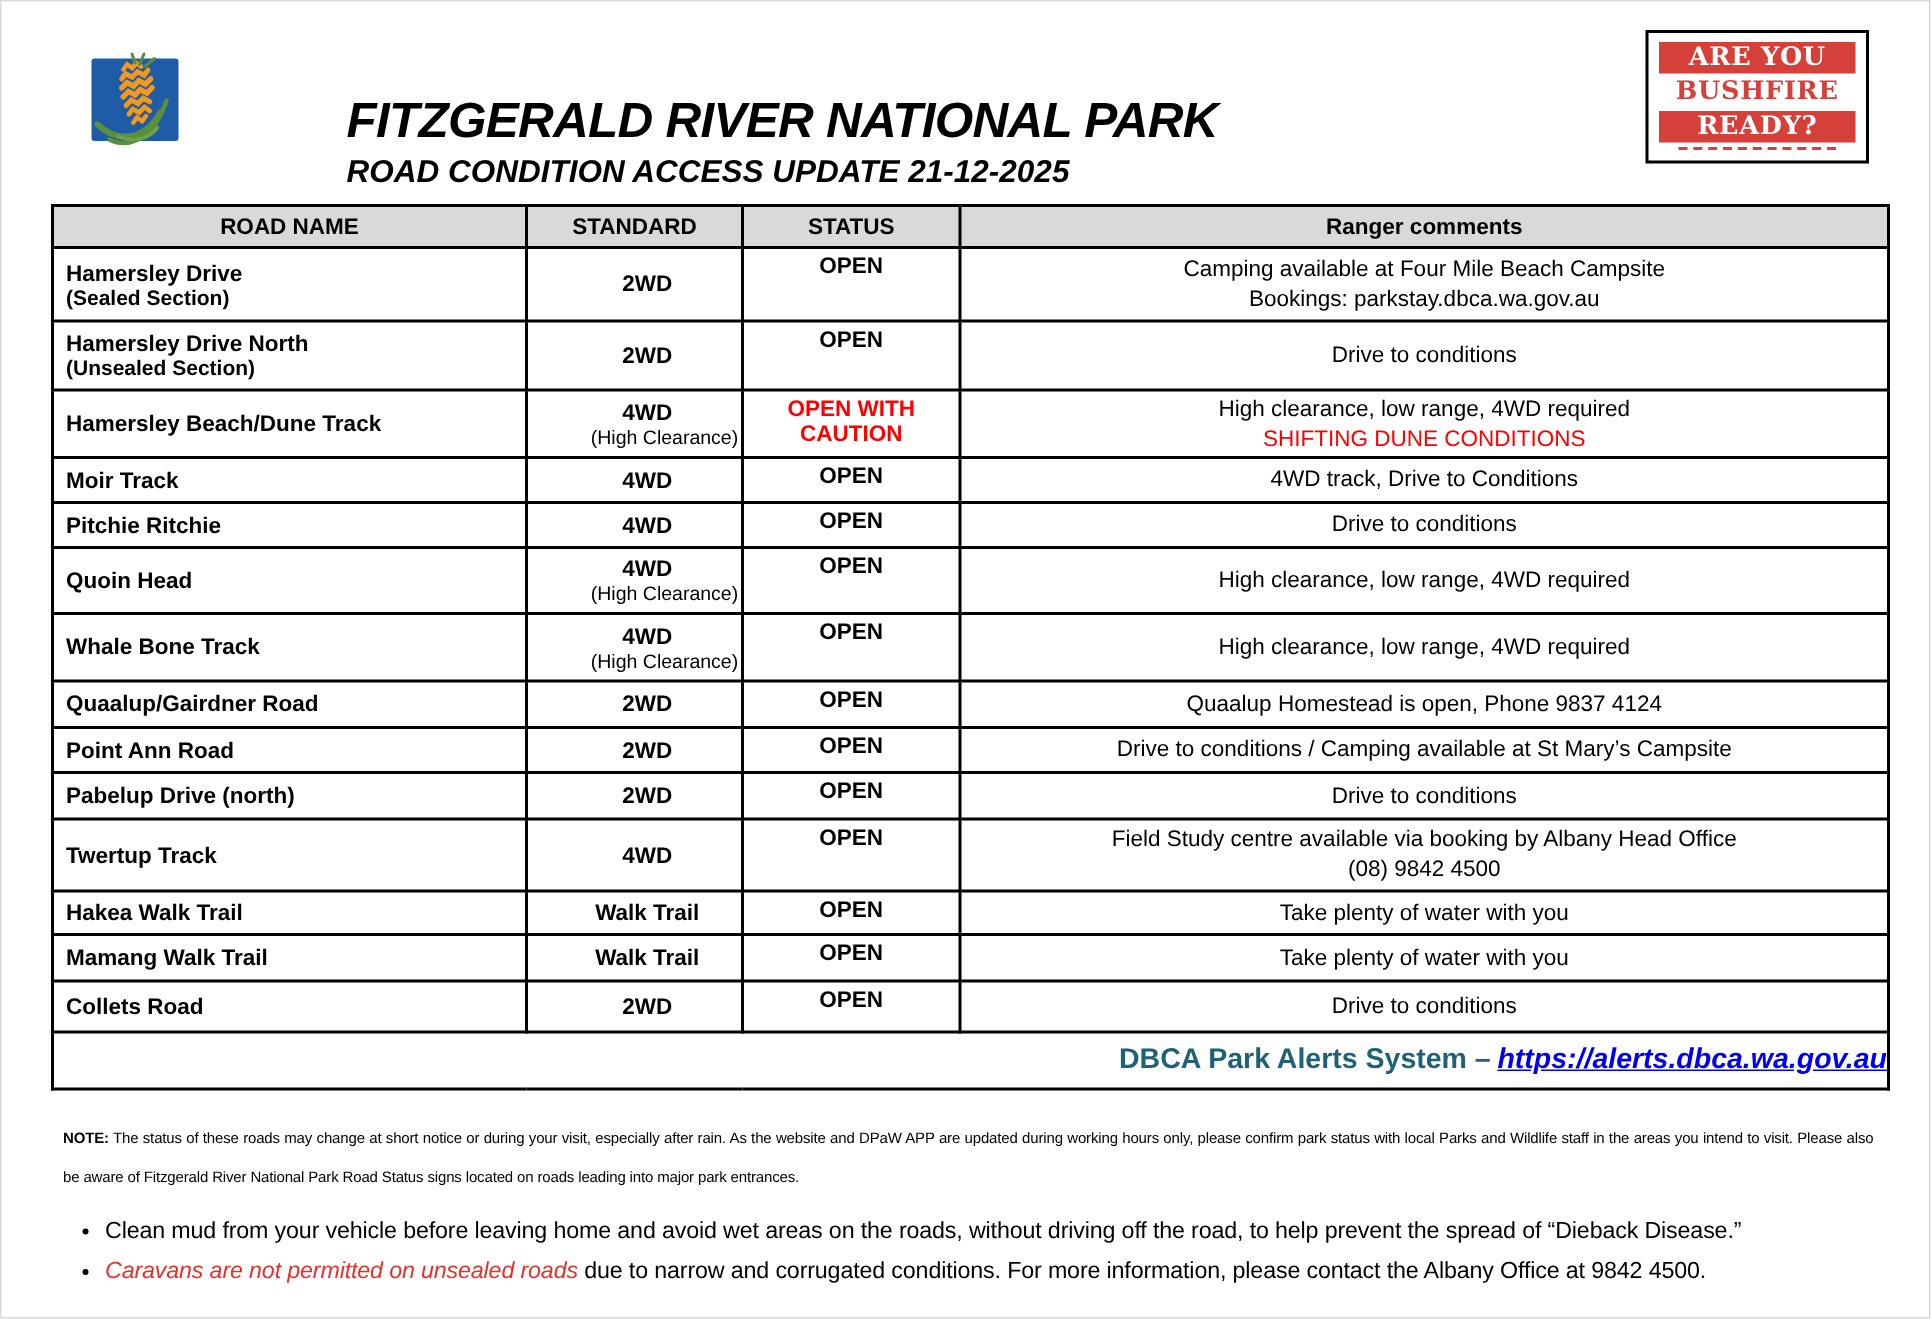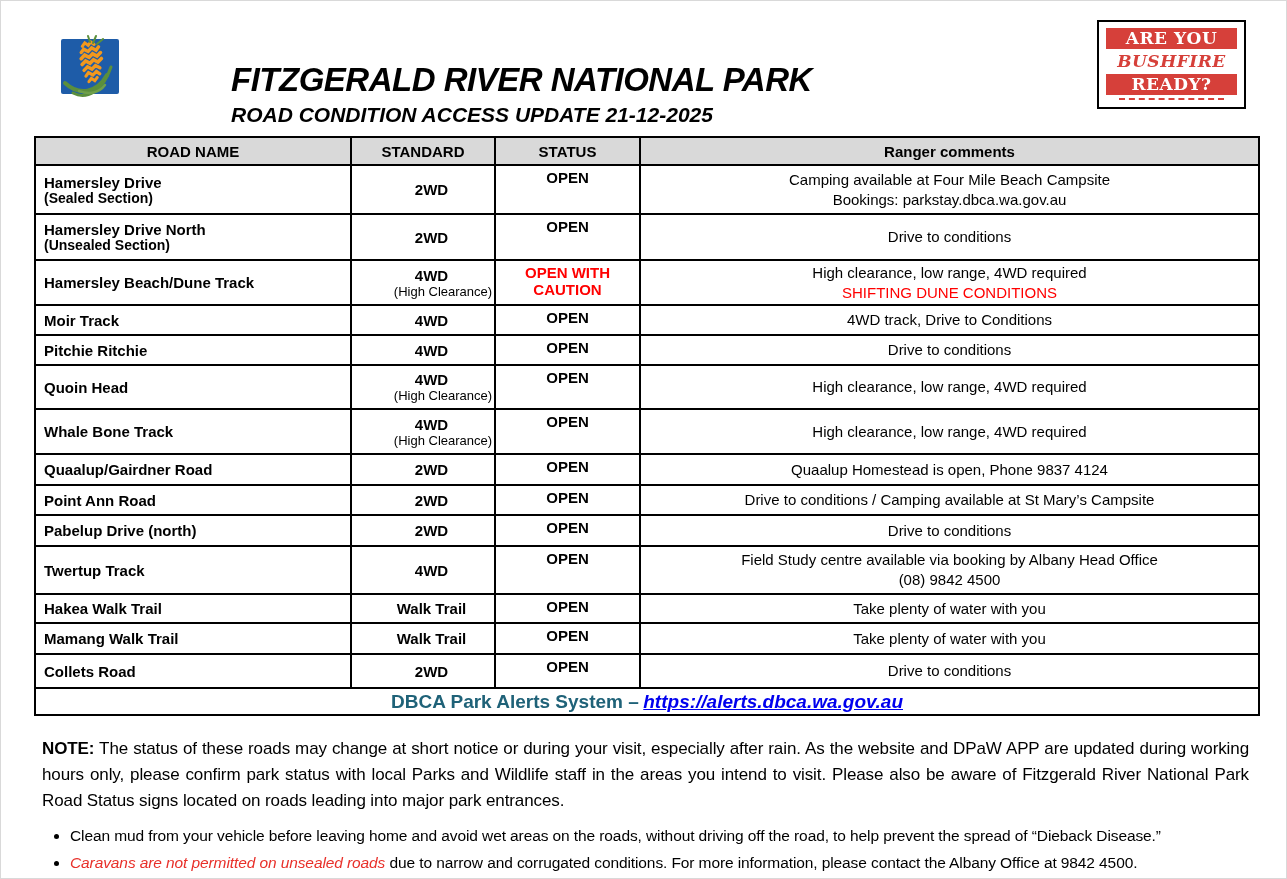--- a/index.html
+++ b/index.html
@@ -25,48 +25,48 @@
   .logo-text .lt { font-weight: 400; }
   .titles { position: absolute; left: 230px; right: 230px; top: 60px; }
   .title-main { font-size: 33px; font-weight: bold; font-style: italic; letter-spacing: -0.5px; white-space: nowrap; }
   .title-sub  { font-size: 21px; font-weight: bold; font-style: italic; margin-top: 4px; white-space: nowrap; }
 
   .badge { position: absolute; right: 40px; top: 19px; width: 149px; height: 89px;
            border: 2px solid #000; background: #fff; padding: 6px 7px 4px 7px; text-align: center;
            font-family: "DejaVu Serif", serif; }
   .badge-row { font-weight: bold; font-size: 17px; line-height: 21px; height: 21px; margin-bottom: 2px; letter-spacing: 0.5px; }
   .badge-red-bg { background: #d6403a; color: #fff; }
-  .badge-red-tx { background: #fff; color: #d6403a; font-style: italic; }
+  .badge-red-tx { background: #fff; color: #d6403a; }
   .badge-tagline { width: 80%; margin: 3px auto 0 auto; border-top: 2px dashed #d6403a; height: 0; }
 
   
   table.roads { border-collapse: collapse; margin-left: 33px; width: 1224px; table-layout: fixed; }
   table.roads th, table.roads td { border: 2px solid #000; }
   table.roads thead th {
     background: #d9d9d9; font-size: 15px; font-weight: bold; height: 28px; text-align: center;
   }
   .td-name { padding-left: 8px; vertical-align: middle; }
   .rn-main { font-weight: bold; font-size: 15px; line-height: 17px; }
   .rn-sub  { font-weight: bold; font-size: 14px; line-height: 15px; }
   .td-std  { text-align: center; vertical-align: middle; }
   .std-main{ font-weight: bold; font-size: 15px; line-height: 17px; padding-left: 17px; }
   .std-sub { font-weight: normal; font-size: 13px; line-height: 15px; padding-left: 40px; }
   .td-status { text-align: center; vertical-align: top; padding-top: 3px; }
   .status-text { font-weight: bold; font-size: 15px; line-height: 17px; }
   .td-comment { text-align: center; vertical-align: middle; font-size: 15px; line-height: 20px; }
   .red { color: #ff0000; }
 
-  .tfoot-cell { text-align: center; height: 27px; vertical-align: middle; }
+  .tfoot-cell { text-align: right; height: 38px; vertical-align: middle; }
   .alerts-label { color: #1f6278; font-weight: bold; font-size: 19px; }
   .alerts-link  { color: #0000ee; font-weight: bold; font-style: italic; font-size: 19px;
                   text-decoration: underline; cursor: pointer; }
 
   
   .notes { margin: 20px 37px 0 41px; }
-  .note-p { font-size: 17px; line-height: 26px; text-align: justify; letter-spacing: -0.1px; }
+  .note-p { font-size: 10px; line-height: 26px; text-align: justify; letter-spacing: -0.1px; }
   .note-p b { font-weight: bold; }
   ul.note-bullets { margin: 8px 0 0 10px; padding-left: 18px; }
   ul.note-bullets li { font-size: 15.5px; line-height: 27px; letter-spacing: -0.1px; }
   .seg-red-italic { color: #e8302a; font-style: italic; }
 </style>
 </head>
 <body>
 
 <div class="page">
 

